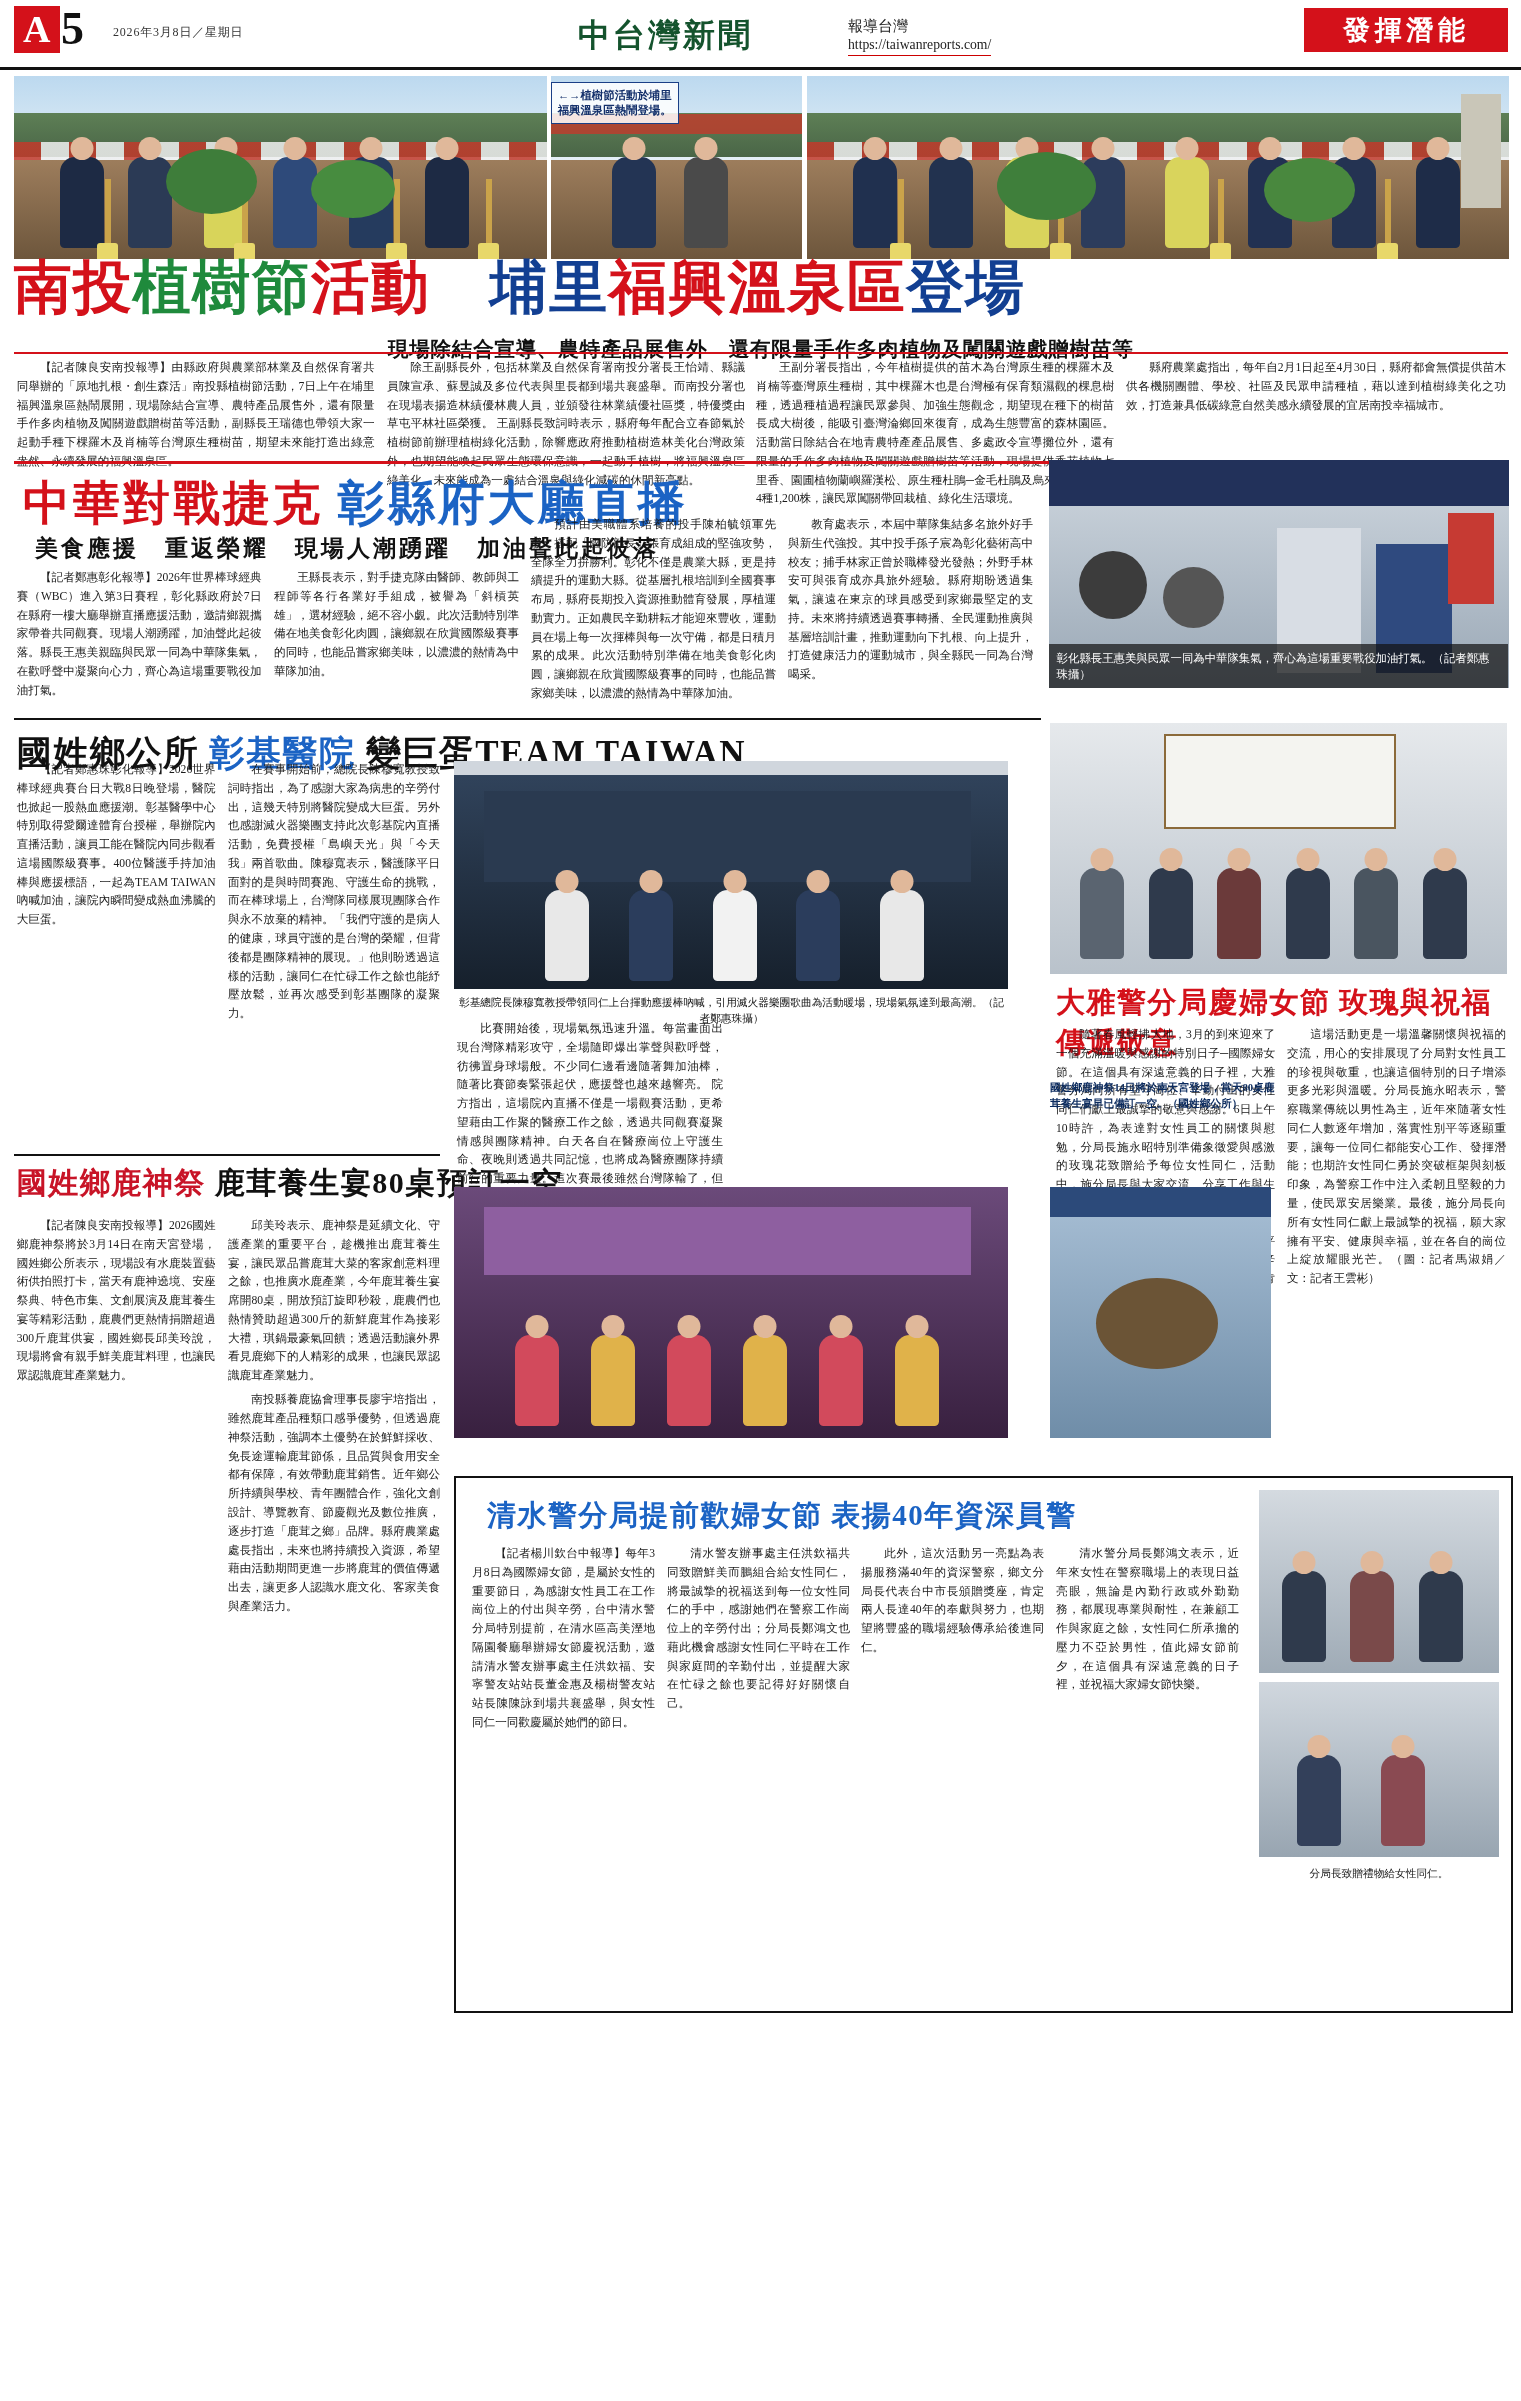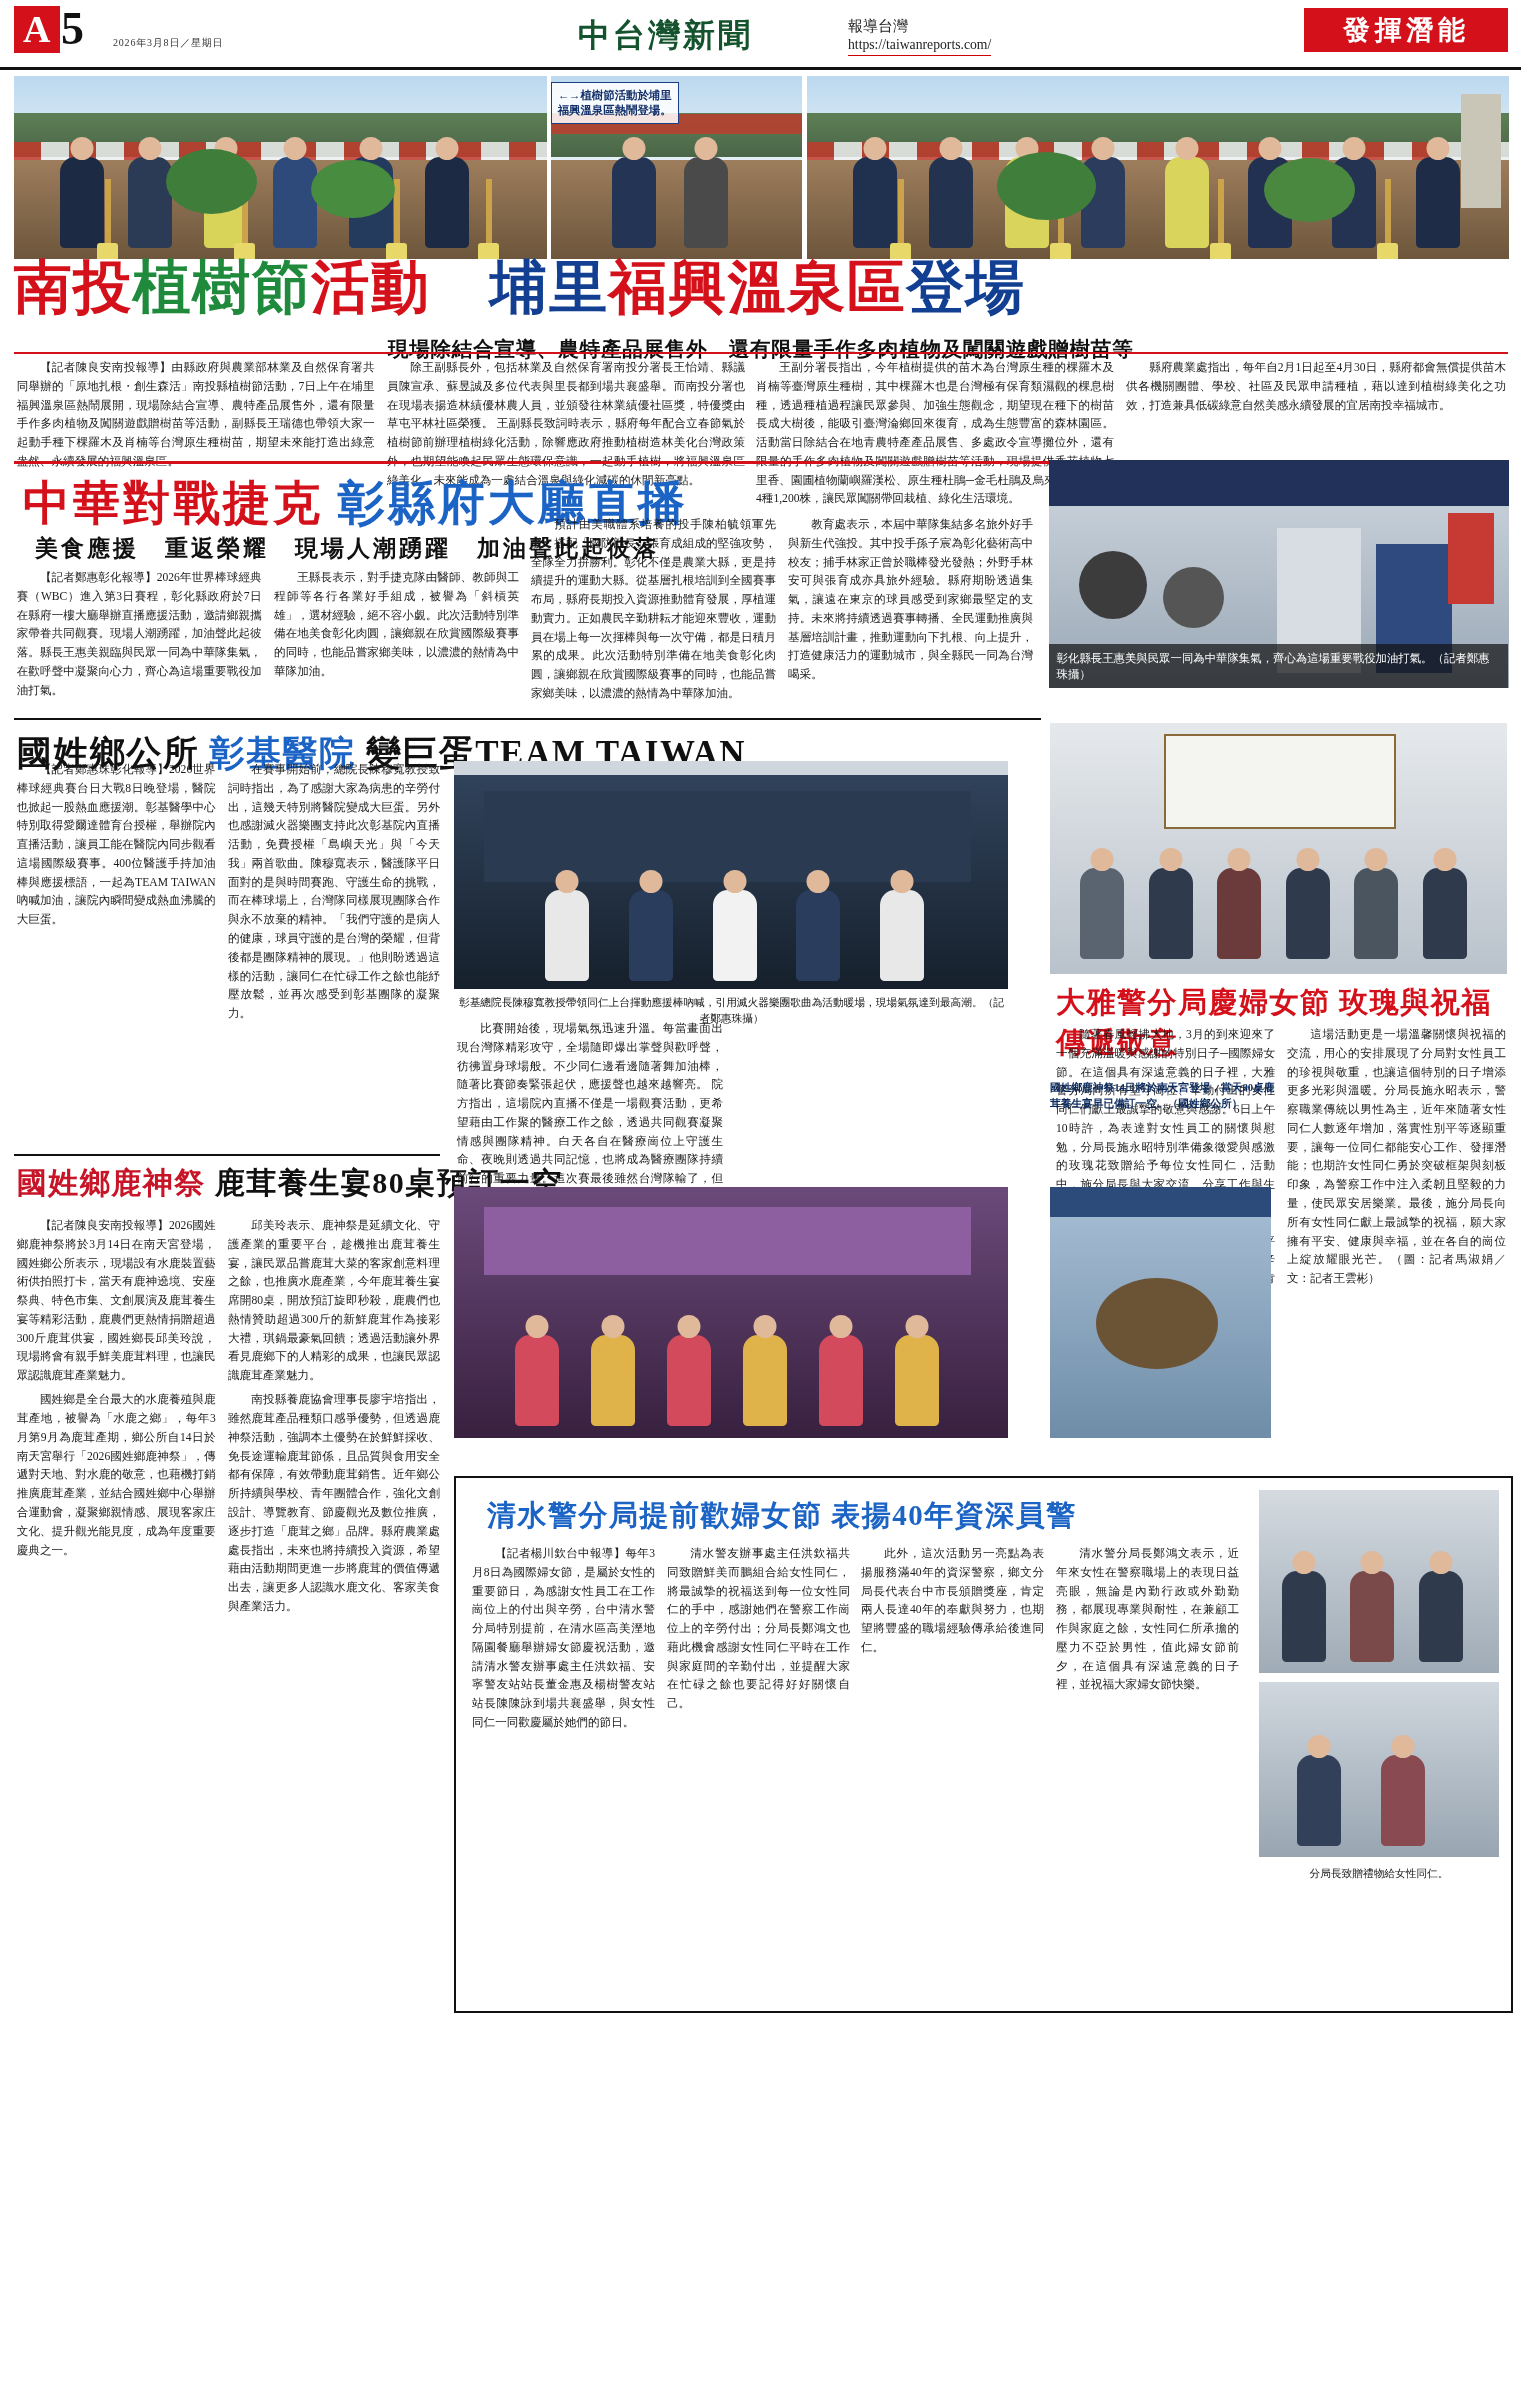--- a/index.html
+++ b/index.html
@@ -4,21 +4,21 @@
 <style>
   html,body{margin:0;padding:0;background:#ffffff;}
   body{width:1522px;height:2401px;font-family:"Liberation Serif", serif;color:#111;}
   .page{position:relative;width:1522px;height:2401px;overflow:hidden;background:#fff;}
 
   
   .masthead{position:absolute;left:0;top:0;width:1522px;height:70px;}
   .mh-logo{position:absolute;left:13.7px;top:6px;width:46px;height:47px;background:#d4111a;color:#fff;
            font-family:"Liberation Serif",serif;font-weight:bold;font-size:38px;line-height:47px;text-align:center;}
   .mh-pageno{position:absolute;left:61px;top:1.5px;font-size:46px;font-weight:bold;color:#111;font-family:"Liberation Serif",serif;}
-  .mh-date{position:absolute;left:113px;top:36px;font-size:10px;color:#333;letter-spacing:0.8px;}
+  .mh-date{position:absolute;left:113px;top:24px;font-size:12px;color:#333;letter-spacing:0.8px;}
   .mh-section{position:absolute;left:578px;top:13.7px;font-size:32px;font-weight:bold;color:#14532d;letter-spacing:3px;}
   .mh-sub{position:absolute;left:848px;top:16.7px;font-size:15px;color:#222;}
   .mh-url{position:absolute;left:848px;top:37px;font-size:13.7px;color:#222;border-bottom:1.5px solid #c00;padding-bottom:1.5px;}
   .mh-brand{position:absolute;right:13.7px;top:7.6px;width:204px;height:44px;background:#d4111a;color:#fff;text-align:center;
             font-size:27px;font-weight:bold;line-height:44px;letter-spacing:4.6px;}
   .mh-rule{position:absolute;left:0;top:67px;width:1522px;height:3px;background:#111;}
 
   
   .photos{position:absolute;left:13.7px;top:76px;width:1494px;height:183px;}
   .ph{position:absolute;top:0;height:183px;overflow:hidden;}
@@ -349,21 +349,20 @@
     <div class="imgfig">
       <div style="position:absolute;left:0;top:0;width:100%;height:100%;background:linear-gradient(#a9c0d6,#6f8da8);"></div>
       <div class="blob" style="left:46px;top:91px;width:122px;height:91px;background:#6b5436;"></div>
       <div class="strip" style="left:0;top:0;width:100%;height:30px;background:#2c4a7a;"></div>
     </div>
   </div>
   <div class="capsmall" style="left:1050px;top:1080px;width:228px;color:#0a2a5e;font-weight:bold;">國姓鄉鹿神祭14日將於南天宮登場，當天80桌鹿茸養生宴早已備訂一空。（國姓鄉公所）</div>
 
   <div class="col" style="left:16.7px;top:1217px;width:199px;height:1126px;">
     <p>【記者陳良安南投報導】2026國姓鄉鹿神祭將於3月14日在南天宮登場，國姓鄉公所表示，現場設有水鹿裝置藝術供拍照打卡，當天有鹿神遶境、安座祭典、特色市集、文創展演及鹿茸養生宴等精彩活動，鹿農們更熱情捐贈超過300斤鹿茸供宴，國姓鄉長邱美玲說，現場將會有親手鮮美鹿茸料理，也讓民眾認識鹿茸產業魅力。</p>
-    <p>國姓鄉是全台最大的水鹿養殖與鹿茸產地，被譽為「水鹿之鄉」，每年3月第9月為鹿茸產期，鄉公所自14日於南天宮舉行「2026國姓鄉鹿神祭」，傳遞對天地、對水鹿的敬意，也藉機打銷推廣鹿茸產業，並結合國姓鄉中心舉辦合運動會，凝聚鄉親情感、展現客家庄文化、提升觀光能見度，成為年度重要慶典之一。</p>
   </div>
   <div class="col" style="left:228px;top:1217px;width:212px;height:1126px;">
     <p>邱美玲表示、鹿神祭是延續文化、守護產業的重要平台，趁機推出鹿茸養生宴，讓民眾品嘗鹿茸大菜的客家創意料理之餘，也推廣水鹿產業，今年鹿茸養生宴席開80桌，開放預訂旋即秒殺，鹿農們也熱情贊助超過300斤的新鮮鹿茸作為接彩大禮，琪鍋最豪氣回饋；透過活動讓外界看見鹿鄉下的人精彩的成果，也讓民眾認識鹿茸產業魅力。</p>
     <p>南投縣養鹿協會理事長廖宇培指出，雖然鹿茸產品種類口感爭優勢，但透過鹿神祭活動，強調本土優勢在於鮮鮮採收、免長途運輸鹿茸節係，且品質與食用安全都有保障，有效帶動鹿茸銷售。近年鄉公所持續與學校、青年團體合作，強化文創設計、導覽教育、節慶觀光及數位推廣，逐步打造「鹿茸之鄉」品牌。縣府農業處處長指出，未來也將持續投入資源，希望藉由活動期間更進一步將鹿茸的價值傳遞出去，讓更多人認識水鹿文化、客家美食與產業活力。</p>
   </div>
 
   <div class="box"></div>
   <div class="head6">清水警分局提前歡婦女節 表揚40年資深員警</div>
   <div class="photo6">
     <div class="imgfig">

